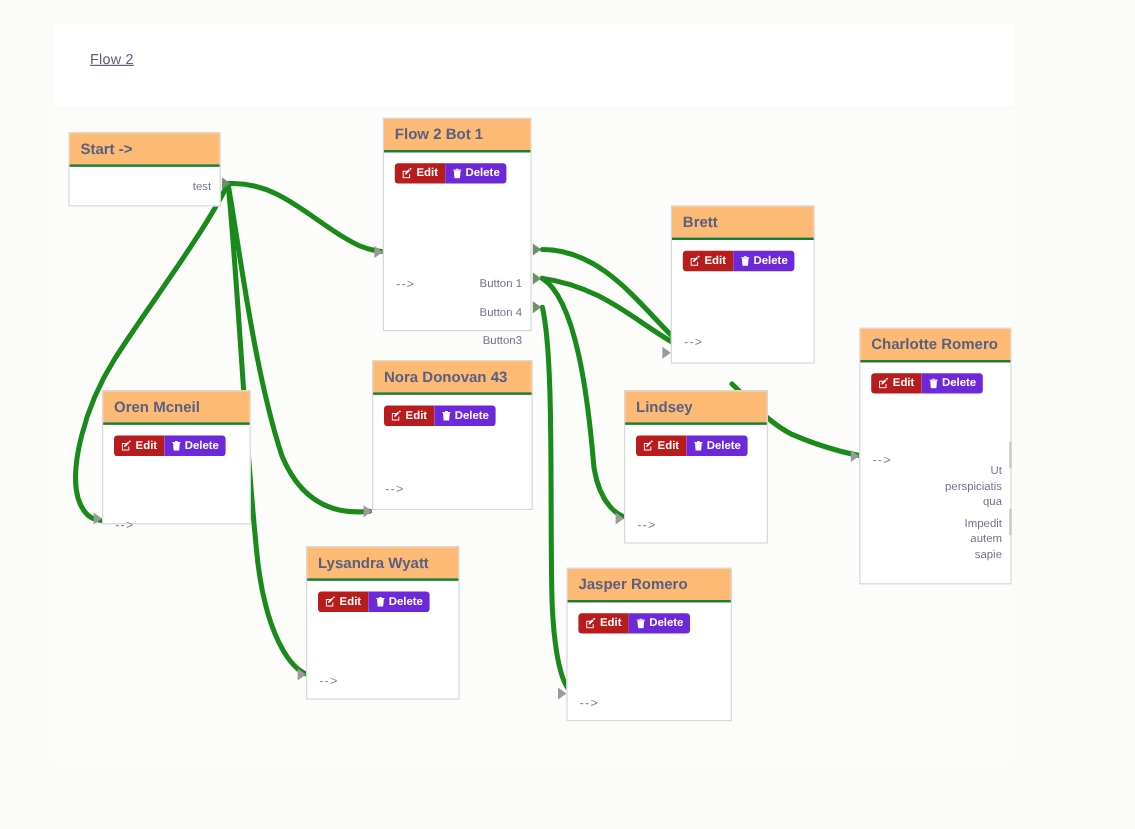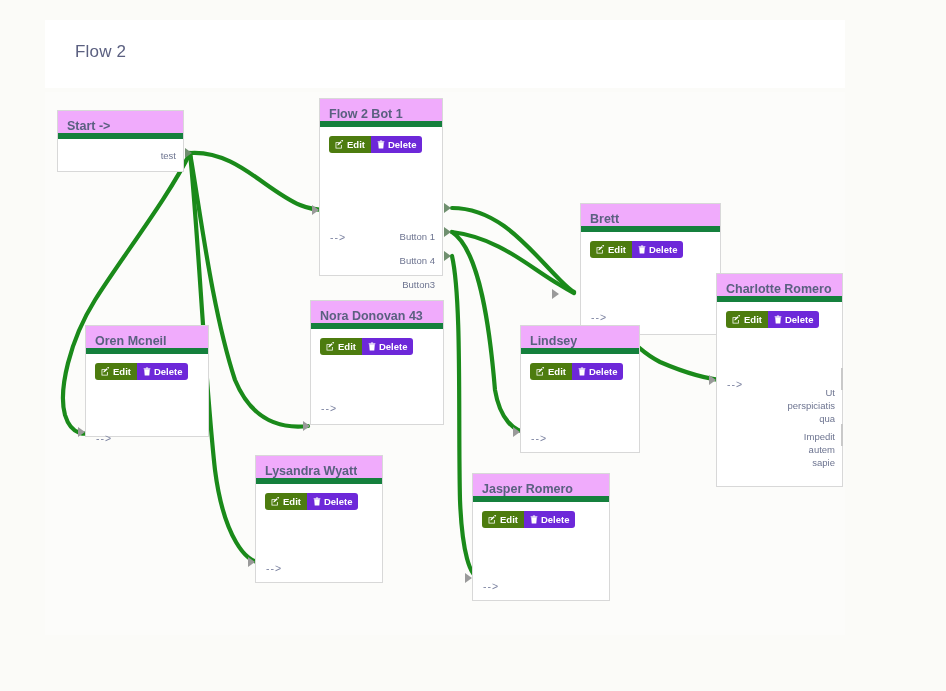--- a/index.html
+++ b/index.html
@@ -11,58 +11,58 @@
   }
   #stage{position:relative;width:946px;height:691px;}
 
   
   .header-card{
     position:absolute;left:45px;top:20px;width:800px;height:68px;
     background:#ffffff;
   }
   .header-title{
     position:absolute;left:30px;top:22px;
-    font-size:17px;color:#5b6080;letter-spacing:.2px;
+    font-size:12px;color:#5b6080;letter-spacing:.2px;text-decoration:underline;
   }
 
   
   .canvas{
     position:absolute;left:45px;top:92px;width:800px;height:543px;
     background:#fcfcfa;
   }
   .edge-layer{position:absolute;left:0;top:0;width:946px;height:691px;pointer-events:none;}
 
   
   .node{
     position:absolute;
     background:#ffffff;
     border:1px solid #d8d8d8;
     box-sizing:border-box;
   }
   .node-head{
     height:28px;
-    background:#f0abfc;
-    border-bottom:6px solid #15803d;
-    display:flex;align-items:flex-end;
+    background:#fdba74;
+    border-bottom:2px solid #15803d;
+    display:flex;align-items:center;
     padding:0 9px;
     box-sizing:border-box;
   }
   .node-title{
     font-size:12.5px;font-weight:bold;color:#5a6080;
     white-space:nowrap;overflow:hidden;
   }
   .node-body{position:relative;height:calc(100% - 28px);}
   .btnrow{position:absolute;left:9px;top:9px;display:flex;}
   .btn{
     display:inline-flex;align-items:center;gap:3px;
     height:17px;padding:0 6px;
     font-size:9.5px;font-weight:bold;color:#ffffff;
     box-sizing:border-box;
   }
-  .btn-edit{background:#4d7c0f;border-radius:3px 0 0 3px;}
+  .btn-edit{background:#b91c1c;border-radius:3px 0 0 3px;}
   .btn-del{background:#6d28d9;border-radius:0 3px 3px 0;}
   .btn svg{display:block;}
 
   
   .port-in{
     position:absolute;
     font-size:10.5px;color:#7b82a0;letter-spacing:1px;
   }
   .port-out{
     position:absolute;right:7px;
@@ -227,21 +227,21 @@
               <rect x="1" y="2.4" width="12" height="1.6"></rect>
             </svg>
           <span>Delete</span>
         </span>
       </div>
       <div class="port-in" style="left:10px;top:78px;">--&gt;</div>
     </div>
   </div>
   <div class="marker left" style="left:248px;top:557px;"></div>
 
-  <div class="node" style="left:559px;top:203px;width:141px;height:132px;margin-left:21px;">
+  <div class="node" style="left:559px;top:171px;width:120px;height:132px;">
     <div class="node-head">
       <span class="node-title">Brett</span>
     </div>
     <div class="node-body">
       <div class="btnrow">
         <span class="btn btn-edit">
           <svg width="9" height="9" viewBox="0 0 16 16" fill="#fff">
               <path d="M1 4h7v1.4H2.4v8.2h8.2V9H12v6H1z"></path>
               <path d="M14.6 1.2 12.8 3 10.9 1.1 12.7-.7zM10 2l1.9 1.9-5.2 5.2-2.4.5.5-2.4z"></path>
             </svg>

